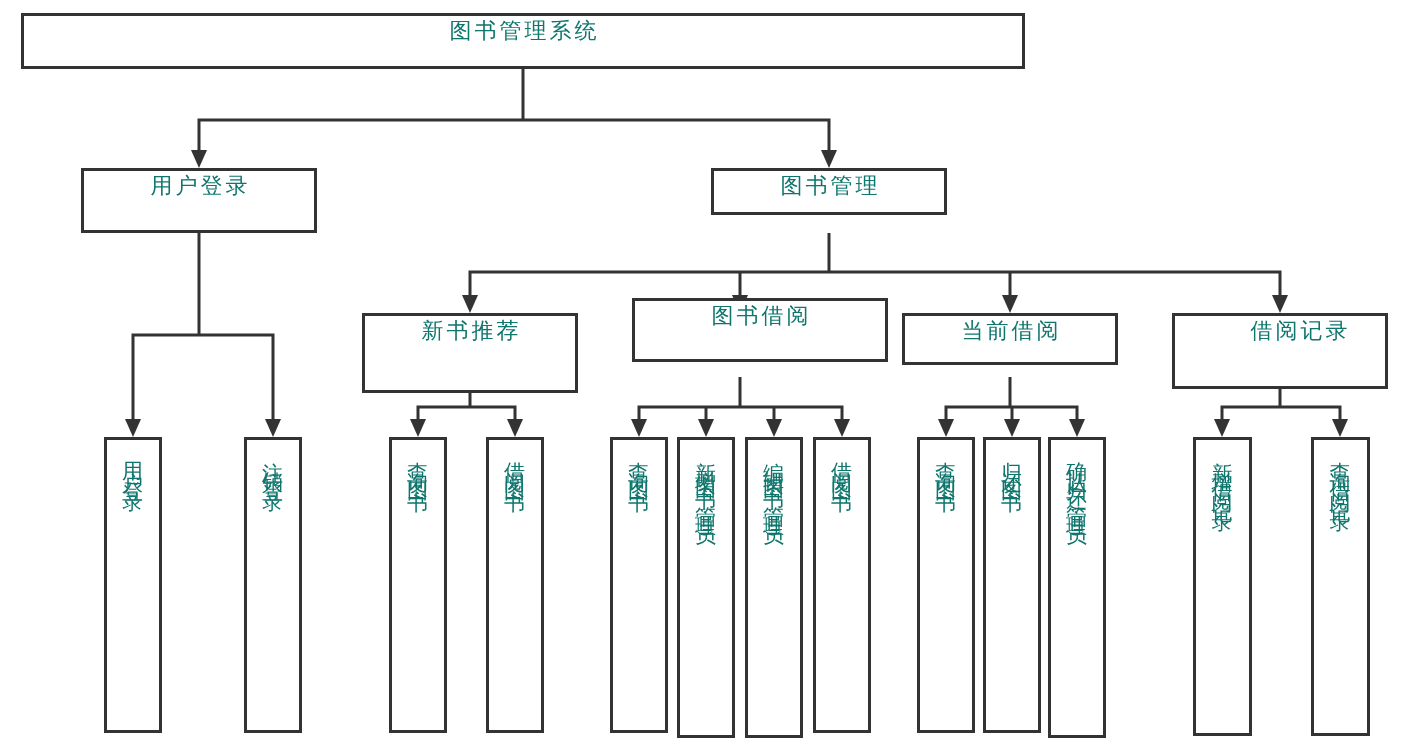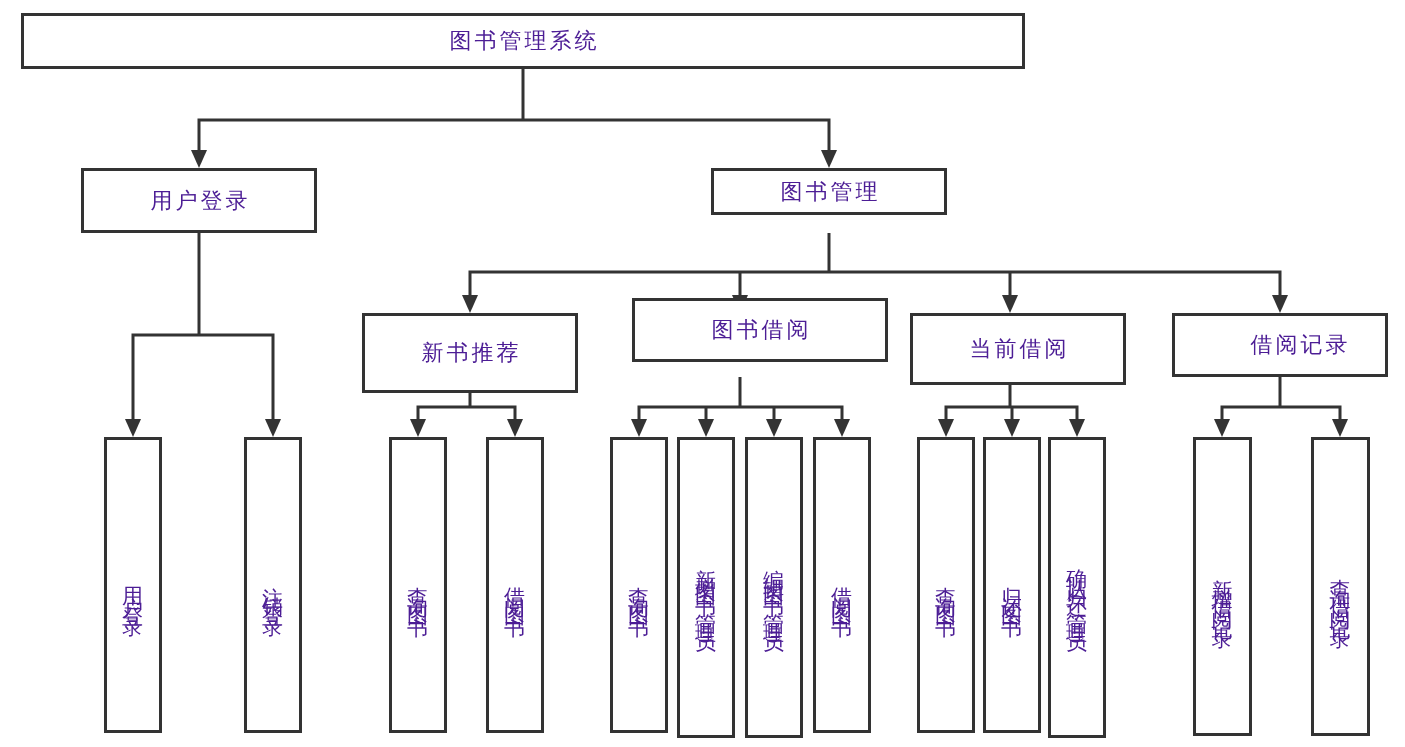--- a/index.html
+++ b/index.html
@@ -20,23 +20,23 @@
     left: 0;
     top: 0;
     z-index: 1;
   }
   .box {
     position: absolute;
     background: #ffffff;
     border: 3px solid #333333;
     box-sizing: border-box;
     display: flex;
-    align-items: center;
+    align-items: flex-start;
     justify-content: center;
-    color: #4c1d95;
+    color: #0f766e;
     z-index: 2;
   }
   .hbox span {
     font-size: 22px;
     letter-spacing: 3px;
     white-space: nowrap;
     transform: translateX(1.5px); 
   }
   .vbox {
     width: 58px;
@@ -131,24 +131,24 @@
   <div class="box hbox" style="left:711px; top:168px; width:236px; height:47px;">
     <span>图书管理</span>
   </div>
 
   <div class="box hbox" style="left:362px; top:313px; width:216px; height:80px;">
     <span>新书推荐</span>
   </div>
   <div class="box hbox" style="left:632px; top:298px; width:256px; height:64px;">
     <span>图书借阅</span>
   </div>
-  <div class="box hbox" style="left:902px; top:313px; width:216px; height:72px;margin-left:8px;">
+  <div class="box hbox" style="left:902px; top:313px; width:216px; height:52px;">
     <span>当前借阅</span>
   </div>
-  <div class="box hbox" style="left:1172px; top:313px; width:216px; height:64px;padding-left:38px;">
+  <div class="box hbox" style="left:1172px; top:313px; width:216px; height:76px;padding-left:38px;">
     <span>借阅记录</span>
   </div>
 
   <div class="box vbox" style="left:104px;">
     <span>用户登录</span>
   </div>
   <div class="box vbox" style="left:244px;">
     <span>注销登录</span>
   </div>
 

